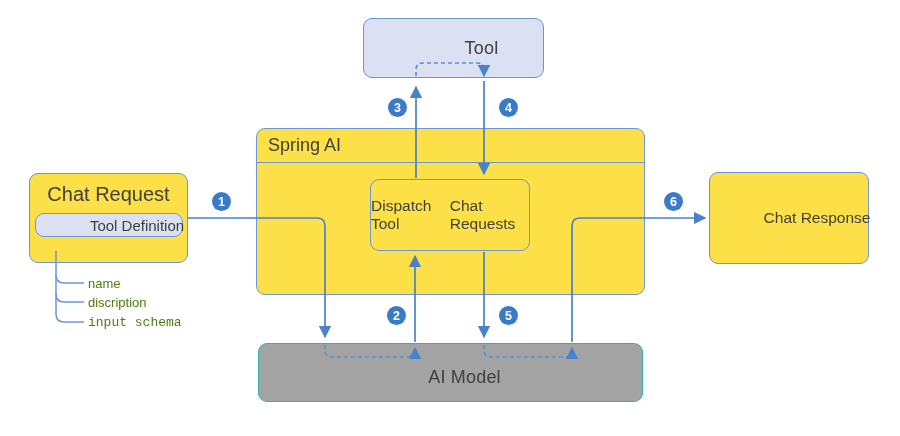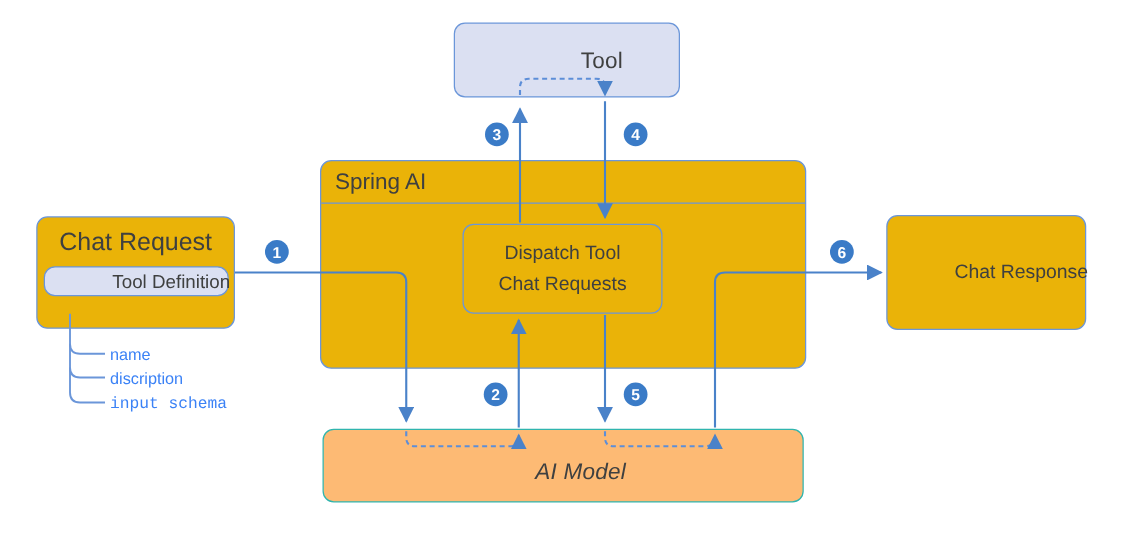--- a/index.html
+++ b/index.html
@@ -1,37 +1,37 @@
 <!DOCTYPE html>
 <html><head>
 <meta charset="utf-8">
 <style>
   html,body{margin:0;padding:0;background:#ffffff;}
   #stage{
     position:relative;width:900px;height:436px;background:#ffffff;overflow:hidden;
     font-family:"Liberation Sans","DejaVu Sans",sans-serif;color:#3f4040;
   }
-  .box{position:absolute;box-sizing:border-box;border:1.6px solid #6b96d9;border-radius:9px;background:#eab308;}
+  .box{position:absolute;box-sizing:border-box;border:1.6px solid #6b96d9;border-radius:9px;background:#fde047;}
   .box.purple{background:#dbe0f2;}
-  .box.mint{background:#fdba74;border-color:#30b5ae;font-style:italic;}
+  .box.mint{background:#a3a3a3;border-color:#30b5ae;}
   .center-label{display:flex;align-items:center;justify-content:center;width:100%;height:100%;padding-left:28px;}
   .lbl-lg{font-size:18px;letter-spacing:.2px;}
   .lbl-md{font-size:15.5px;}
   #tool-box{left:363px;top:18px;width:181px;height:60px;}
   #spring-ai-box{left:256px;top:128px;width:389px;height:167px;}
   #spring-ai-header{box-sizing:border-box;height:34px;line-height:33px;border-bottom:1.4px solid #6b96d9;padding-left:11px;font-size:18px;}
   #dispatch-box{left:370px;top:179px;width:160px;height:72px;}
-  #dispatch-box .stack{display:flex;flex-direction:column;align-items:center;justify-content:center;height:100%;gap:7px;font-size:15.5px;}
+  #dispatch-box .stack{display:flex;flex-direction:row;align-items:center;justify-content:center;height:100%;gap:7px;font-size:15.5px;}
   #chat-request-box{left:29px;top:173px;width:159px;height:90px;}
   #chat-request-label{margin-top:9px;text-align:center;font-size:20px;}
   #tool-definition-box{left:35px;top:213px;width:148px;height:24px;font-size:15px;}
   #chat-response-box{left:709px;top:172px;width:160px;height:92px;}
   #ai-model-box{left:258px;top:343px;width:385px;height:59px;}
   #ai-model-box .center-label{padding-top:9px;box-sizing:border-box;}
-  .field-label{position:absolute;font-size:13px;color:#3b82f6;}
+  .field-label{position:absolute;font-size:13px;color:#4d7c0f;}
   #field-name{left:88px;top:276px;}
   #field-discription{left:88px;top:295px;}
   #field-input-schema{left:88px;top:315px;font-family:Liberation Mono, monospace;}
   .badge{
     position:absolute;width:19px;height:19px;border-radius:50%;background:#3a7bc7;
     color:#ffffff;font-size:12.5px;font-weight:bold;display:flex;align-items:center;justify-content:center;
   }
   #badge-1{left:212px;top:192px;}
   #badge-2{left:387px;top:306px;}
   #badge-3{left:388px;top:98px;}

